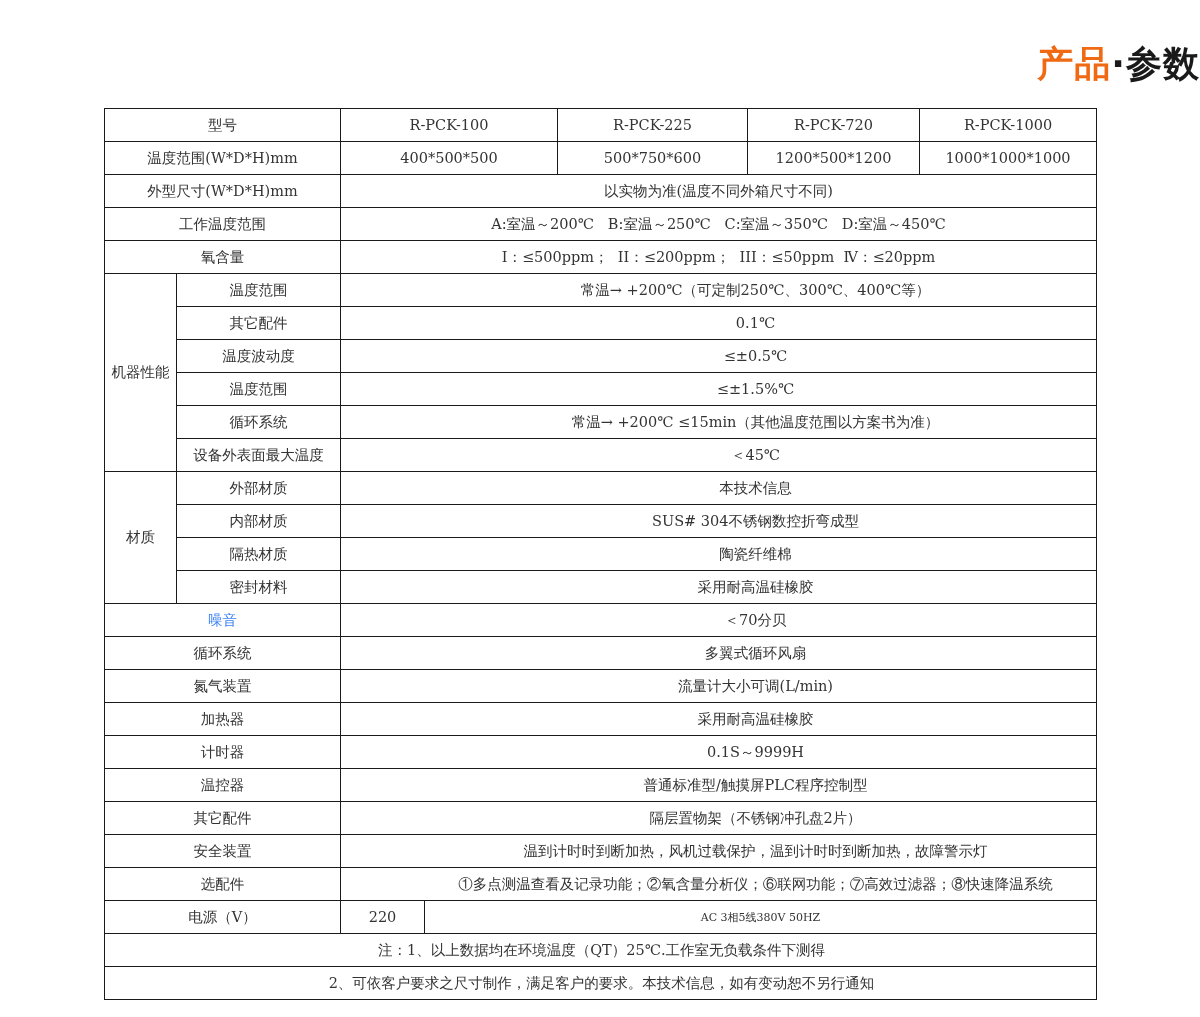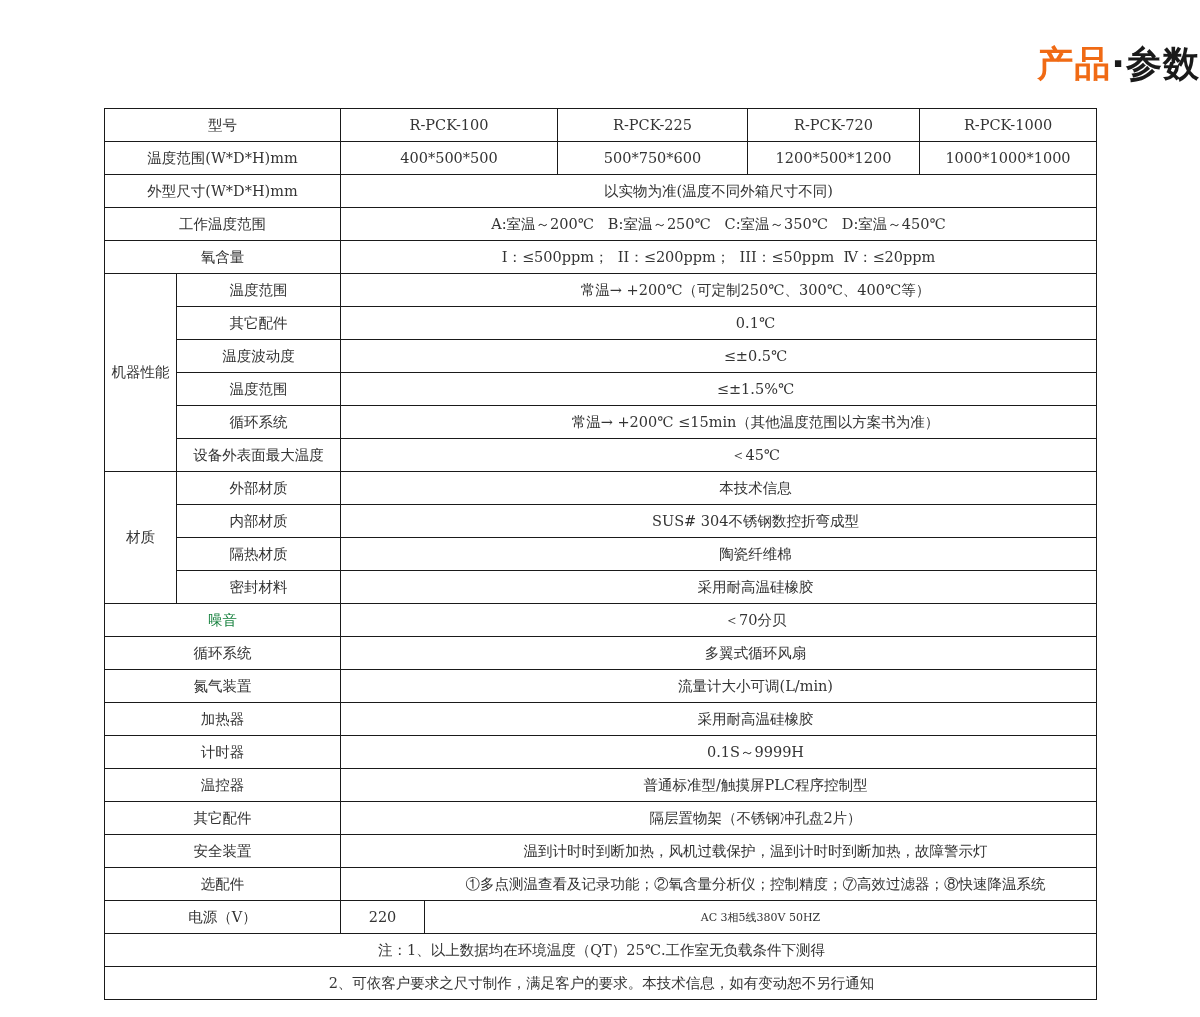--- a/index.html
+++ b/index.html
@@ -4,21 +4,21 @@
 <style>
   html, body { margin:0; padding:0; background:#ffffff; }
   body { width:1200px; height:1017px; position:relative; font-family:"DejaVu Serif","Liberation Serif",serif; color:#333; }
   .title { position:absolute; top:40px; left:0; width:1200px; text-align:right; font-family:"DejaVu Sans","Liberation Sans",sans-serif; font-weight:bold; font-size:36px; letter-spacing:1px; line-height:48px; }
   .title .accent { color:#f06a14; }
   .title .dark { color:#1a1a1a; }
   table.spec { position:absolute; top:108px; left:104px; width:992px; border-collapse:collapse; table-layout:fixed; font-size:14.5px;padding-left:12px; }
   table.spec td { border:1px solid #1a1a1a; height:32px; padding:0; text-align:center; vertical-align:middle; white-space:nowrap; overflow:hidden; }
   td.left { text-align:center; padding-left:74px !important; }
   td.note { text-align:center; padding-left:2px !important; }
-  td.bold { font-family:"DejaVu Sans","Liberation Sans",sans-serif; color:#15803d; }
+  td.bold { font-family:"DejaVu Sans","Liberation Sans",sans-serif; color:#3b82f6; }
 </style>
 </head>
 <body>
 
 <div class="title"><span class="accent">产品</span><span class="dark">·</span><span class="dark">参数</span></div>
 
 <table class="spec">
   <colgroup>
     <col style="width:72px">
       <col style="width:164px">
@@ -127,21 +127,21 @@
   <tr>
     <td colspan="2">其它配件</td>
     <td colspan="5" class="left">隔层置物架（不锈钢冲孔盘2片）</td>
   </tr>
   <tr>
     <td colspan="2">安全装置</td>
     <td colspan="5" class="left">温到计时时到断加热，风机过载保护，温到计时时到断加热，故障警示灯</td>
   </tr>
   <tr>
     <td colspan="2">选配件</td>
-    <td colspan="5" class="left">①多点测温查看及记录功能；②氧含量分析仪；控制精度；⑦高效过滤器；⑧快速降温系统</td>
+    <td colspan="5" class="left">①多点测温查看及记录功能；②氧含量分析仪；⑥联网功能；⑦高效过滤器；⑧快速降温系统</td>
   </tr>
 
   <tr>
     <td colspan="2">电源（V）</td>
     <td>220</td>
     <td colspan="4" style="font-size:11px">AC 3相5线380V 50HZ</td>
   </tr>
   <tr>
     <td colspan="7" class="note">注：1、以上数据均在环境温度（QT）25℃.工作室无负载条件下测得</td>
   </tr>

